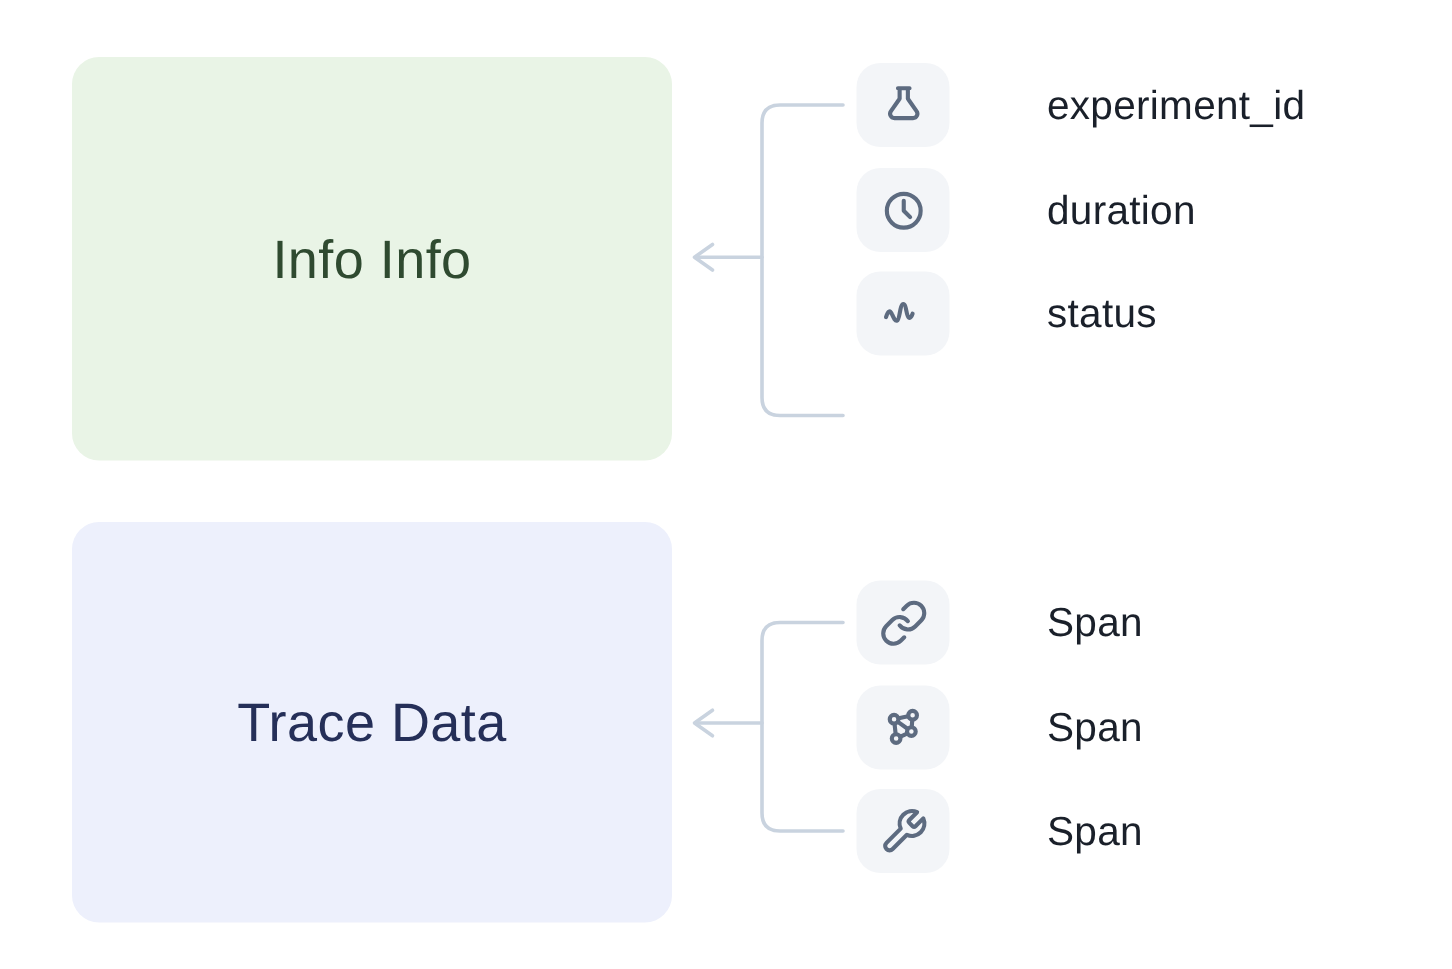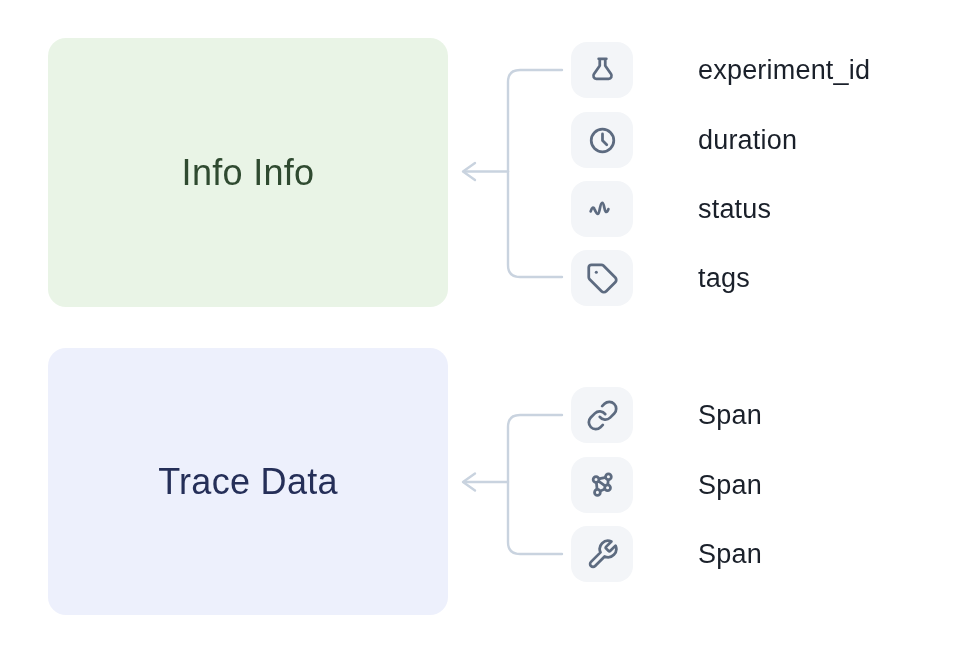--- a/index.html
+++ b/index.html
@@ -86,29 +86,20 @@
   <div class="row" style="top:112px">
     <div class="tile">
       <svg viewBox="0 0 24 24">
         <circle cx="12" cy="12" r="8.2"></circle>
         <polyline points="12 7.2 12 12 15.1 15.1"></polyline>
       </svg>
     </div>
     <div class="label">duration</div>
   </div>
 
-  <div class="row" style="top:250px">
-    <div class="tile">
-      <svg viewBox="0 0 24 24">
-        <path d="M12.586 2.586A2 2 0 0 0 11.172 2H4a2 2 0 0 0-2 2v7.172a2 2 0 0 0 .586 1.414l8.704 8.704a2.426 2.426 0 0 0 3.42 0l6.58-6.58a2.426 2.426 0 0 0 0-3.42z"></path>
-        <circle class="dot" cx="7.5" cy="7.5" r="1.1"></circle>
-      </svg>
-    </div>
-    <div class="label">tags</div>
-  </div>
 
   <div class="row" style="top:387px">
     <div class="tile">
       <svg viewBox="0 0 24 24">
         <path d="M10 13a5 5 0 0 0 7.54.54l3-3a5 5 0 0 0-7.07-7.07l-1.72 1.71"></path>
         <path d="M14 11a5 5 0 0 0-7.54-.54l-3 3a5 5 0 0 0 7.07 7.07l1.71-1.71"></path>
       </svg>
     </div>
     <div class="label">Span</div>
   </div>

